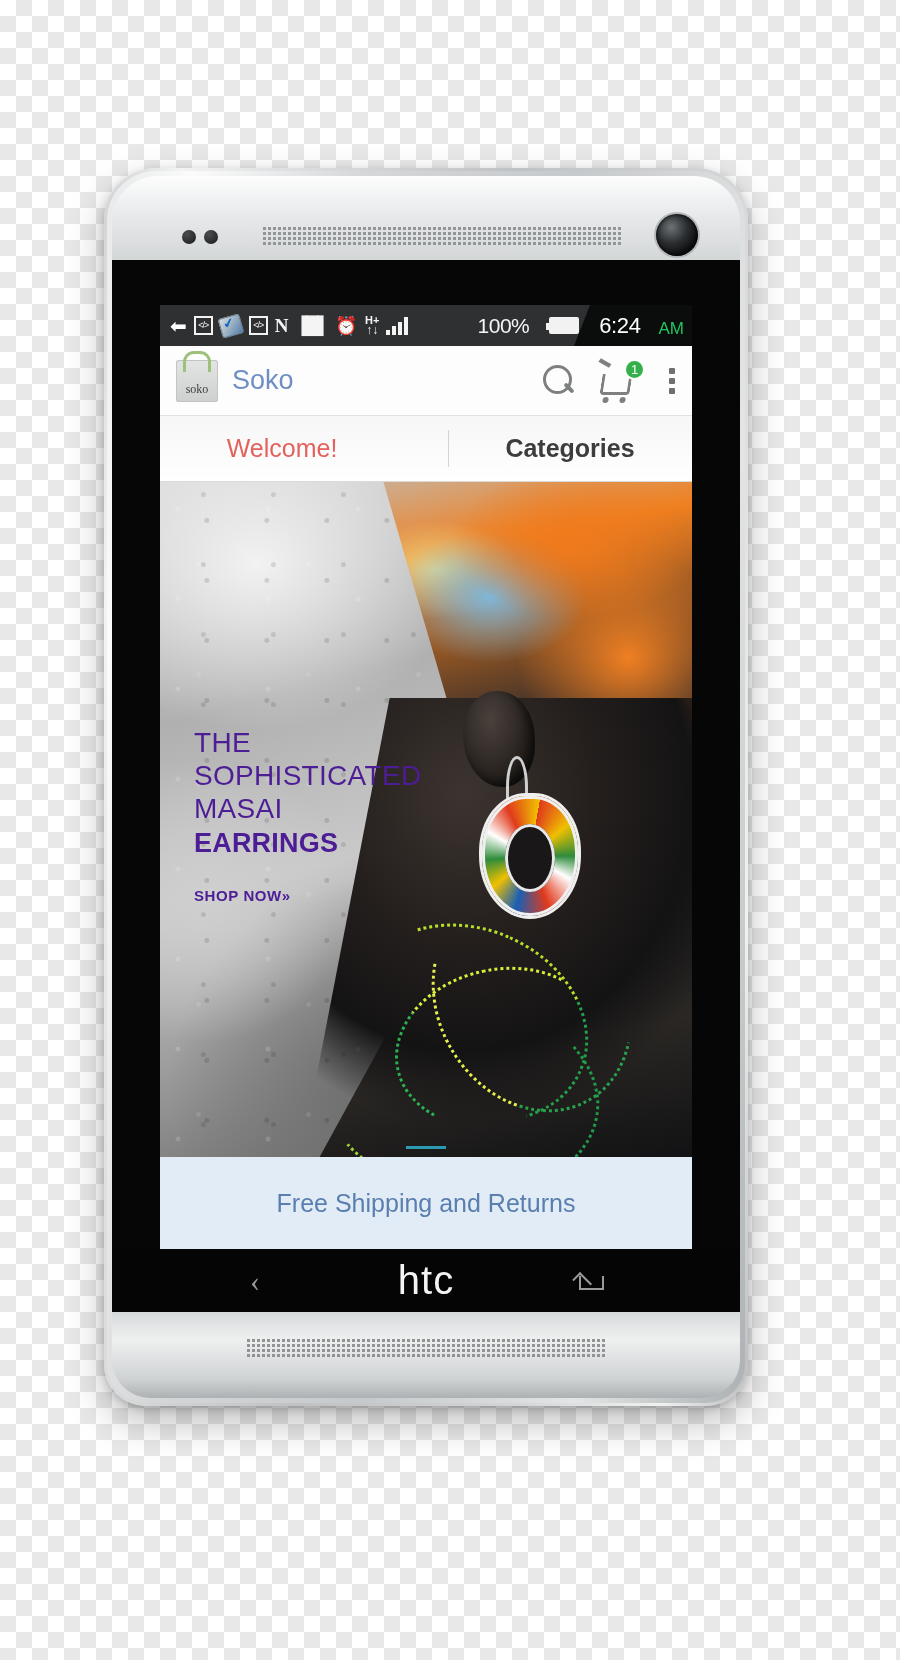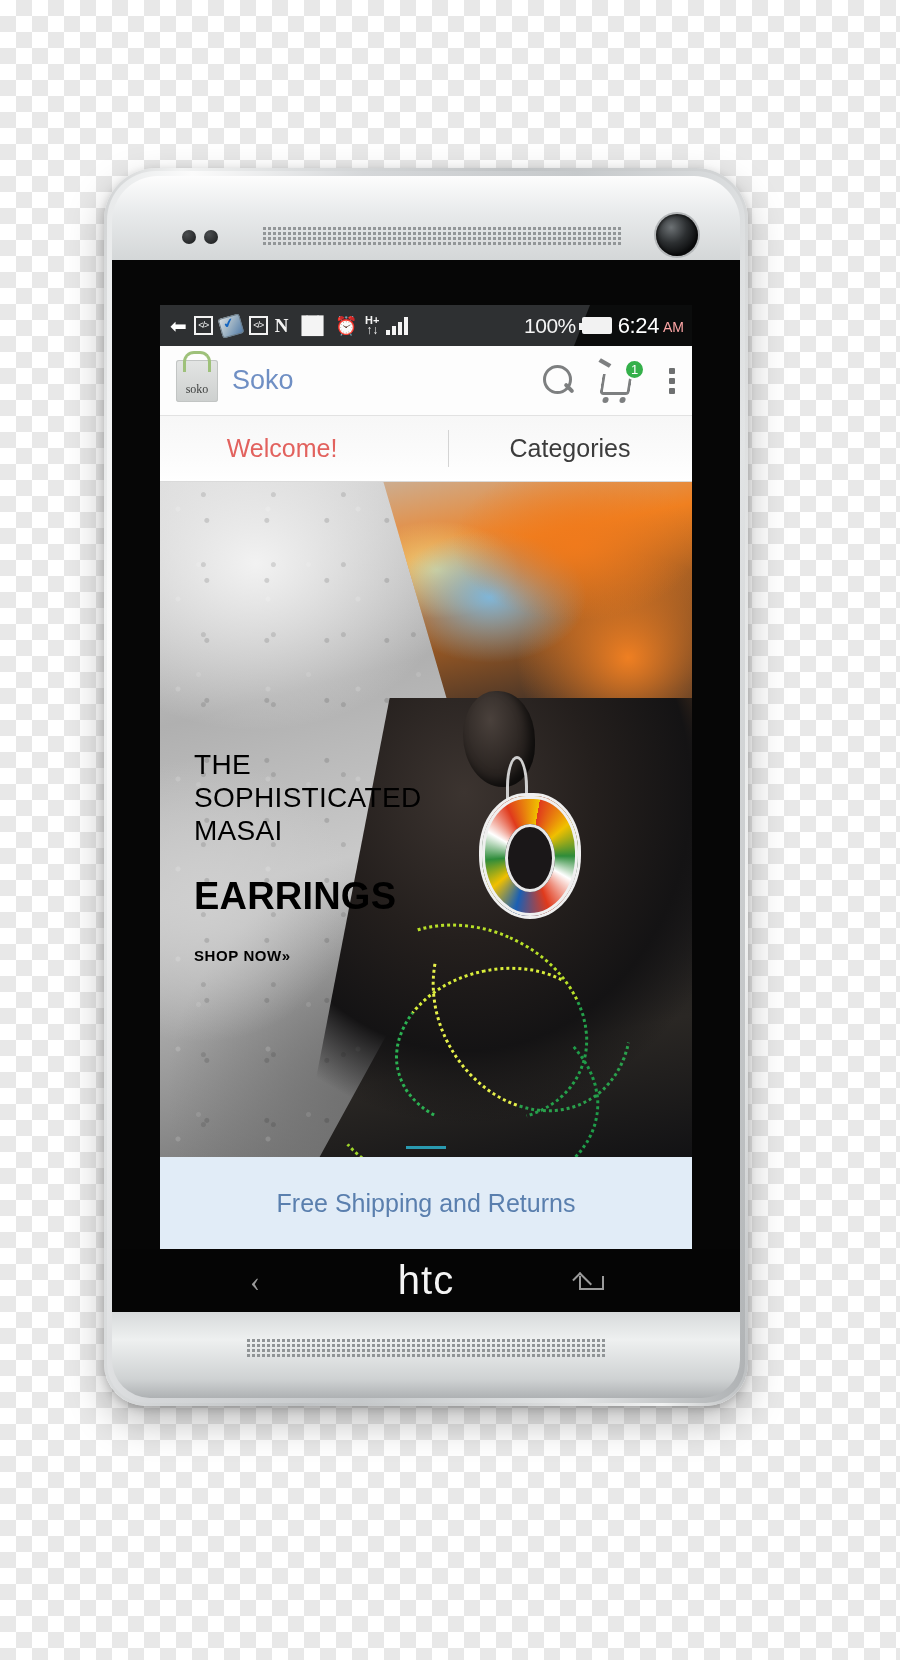--- a/index.html
+++ b/index.html
@@ -114,21 +114,21 @@
     position: relative;
   }
   #status-bar::after{
     content:"";
     position:absolute; right:0; top:0; bottom:0; width:118px;
     background:#0b0c0c;
     clip-path: polygon(16px 0, 100% 0, 100% 100%, 0 100%);
     z-index:0;
   }
   .sb-left { display: flex; align-items: center; gap: 7px; z-index:1;}
-  .sb-right { margin-left: auto; display: flex; align-items: center; gap: 6px; z-index: 1; }
+  .sb-right { margin-left: auto; display: flex; align-items: center; gap: 20px; z-index: 1; }
 
   .sb-ico { height: 22px; display: flex; align-items: center; justify-content: center; }
   .ico-box {
     width: 19px; height: 19px;
     border: 2px solid #f2f2f2;
     font-size: 9px; line-height: 15px;
     text-align: center;
     font-family: "Liberation Sans", sans-serif;
     color: #f2f2f2;
     letter-spacing: -1px;
@@ -166,21 +166,21 @@
     border: 2px solid #f2f2f2;
     border-radius: 2px;
     position: relative;
     background: #f2f2f2;
   }
   #batt-icon::before {
     content:""; position:absolute; left:-5px; top:4px;
     width:4px; height:7px; background:#f2f2f2;
   }
   #sb-time { font-size: 22px; color: #ffffff; letter-spacing: -.4px; }
-  #sb-ampm { font-size: 14px; color: #fca5a5; align-self: flex-start; margin-top: 6px; margin-left: -2px;}
+  #sb-ampm { font-size: 17px; color: #22c55e; align-self: flex-start; margin-top: 6px; margin-left: -2px;}
 
   
   #app-bar {
     height: 70px;
     background: #fdfdfd;
     display: flex;
     align-items: center;
     padding: 0 16px;
     flex: none;
     border-bottom: 1px solid #e2e2e2;
@@ -262,21 +262,21 @@
     border-bottom: 1px solid #dadada;
     gap: 44px;
   }
   .tab {
     flex: 1;
     display: flex; align-items: center; justify-content: center;
     font-size: 25px;
     position: relative;
   }
   .tab.active { color: #e2625e; }
-  .tab.inactive { color: #3c3c3c; }
+  .tab.inactive { color: #3c3c3c; font-weight: bold; }
   .tab + .tab::before {
     content:"";
     position: absolute; left: 0; top: 14px; bottom: 14px;
     width: 1px; background: #d4d4d4;
   }
 
   
   #hero {
     flex: 1;
     position: relative;
@@ -390,35 +390,35 @@
     width: 190px; height: 230px;
     border-left-color: #e6f04a;
     border-bottom-color: #2aa04c;
     transform: rotate(-30deg);
   }
 
   
   #hero-copy {
     position: absolute;
     left: 34px;
-    top: 266px;
+    top: 244px;
     z-index: 5;
-    color: #000000;
+    color: #4c1d95;
   }
   #hero-line1, #hero-line2, #hero-line3 {
     font-size: 28px;
     line-height: 1.18;
     letter-spacing: .3px;
     font-weight: 400;
   }
   #hero-headline {
-    font-size: 38px;
+    font-size: 27px;
     font-weight: bold;
     letter-spacing: .2px;
-    margin-top: 30px;
+    margin-top: 4px;
     line-height: 1.05;
   }
   #hero-cta {
     margin-top: 30px;
     font-size: 15px;
     font-weight: bold;
     letter-spacing: .6px;
   }
 
   

